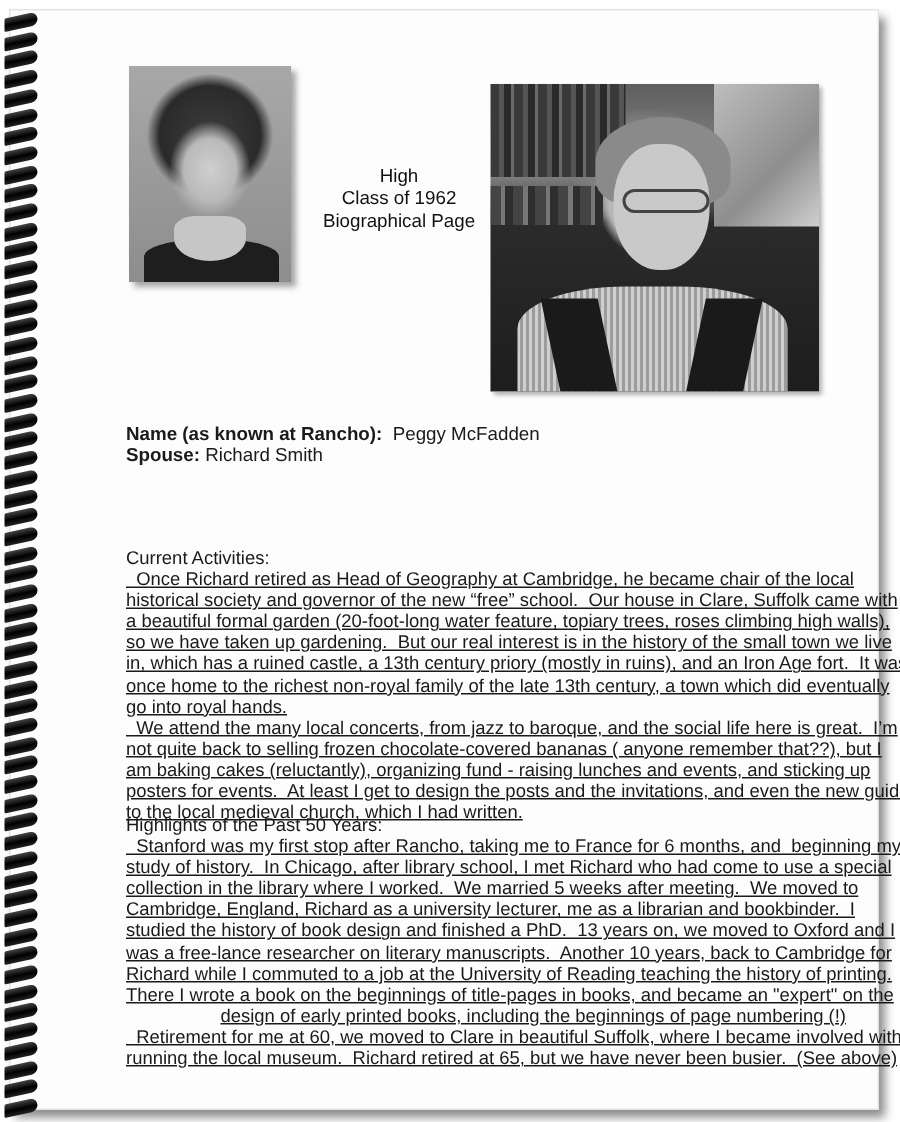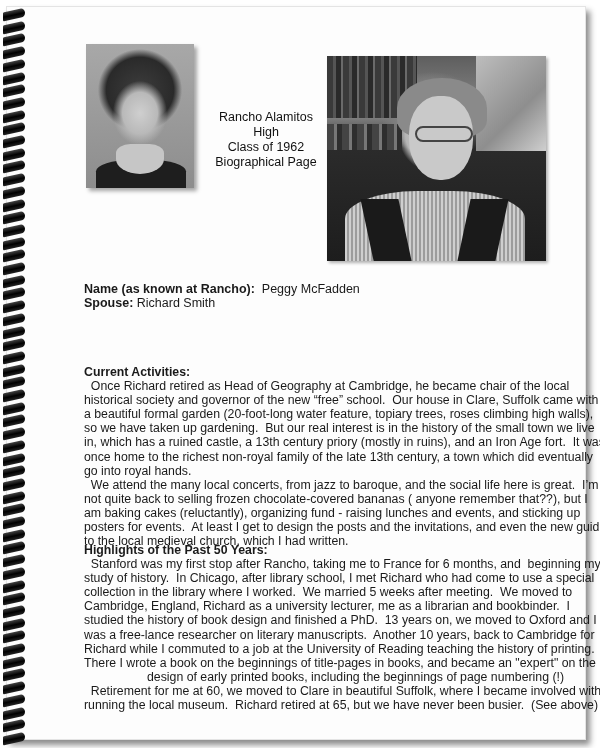--- a/index.html
+++ b/index.html
@@ -84,22 +84,22 @@
     background:transparent;
   }
   .header-title {
     position:absolute; left:206px; top:110px; width:120px; text-align:center;
     font-size:12.5px; line-height:15px; color:#111;
   }
   .header-title div { white-space:nowrap; }
   .name-block { position:absolute; left:84px; top:282px; font-size:12.5px; line-height:14px; }
   .name-block b { font-weight:bold; }
   .section { position:absolute; left:84px; width:480px; font-size:12.3px; line-height:14.1px; color:#1a1a1a; }
-  .section .heading { font-weight:bold; }
-  .section .ln { white-space:nowrap; }
+  .section .heading { font-weight:normal; }
+  .section .ln { white-space:nowrap;text-decoration:underline; }
 </style>
 </head>
 <body>
 
 <div class="page"></div>
 
 <div class="spiral" id="spiral">
     <div class="coil" style="top: 0px;"></div>
     <div class="coil" style="top: 12.7px;"></div>
     <div class="coil" style="top: 25.4px;"></div>
@@ -168,21 +168,20 @@
   <div class="wall"></div>
   <div class="shirt"></div>
   <div class="vest-l"></div>
   <div class="vest-r"></div>
   <div class="hair"></div>
   <div class="face"></div>
   <div class="glasses"></div>
 </div>
 
 <div class="header-title">
-  <div>Rancho Alamitos</div>
   <div>High</div>
   <div>Class of 1962</div>
   <div>Biographical Page</div>
 </div>
 
 <div class="name-block">
   <div>
     <b>Name (as known at Rancho):</b>&nbsp;
     <span>Peggy McFadden</span>
   </div>

